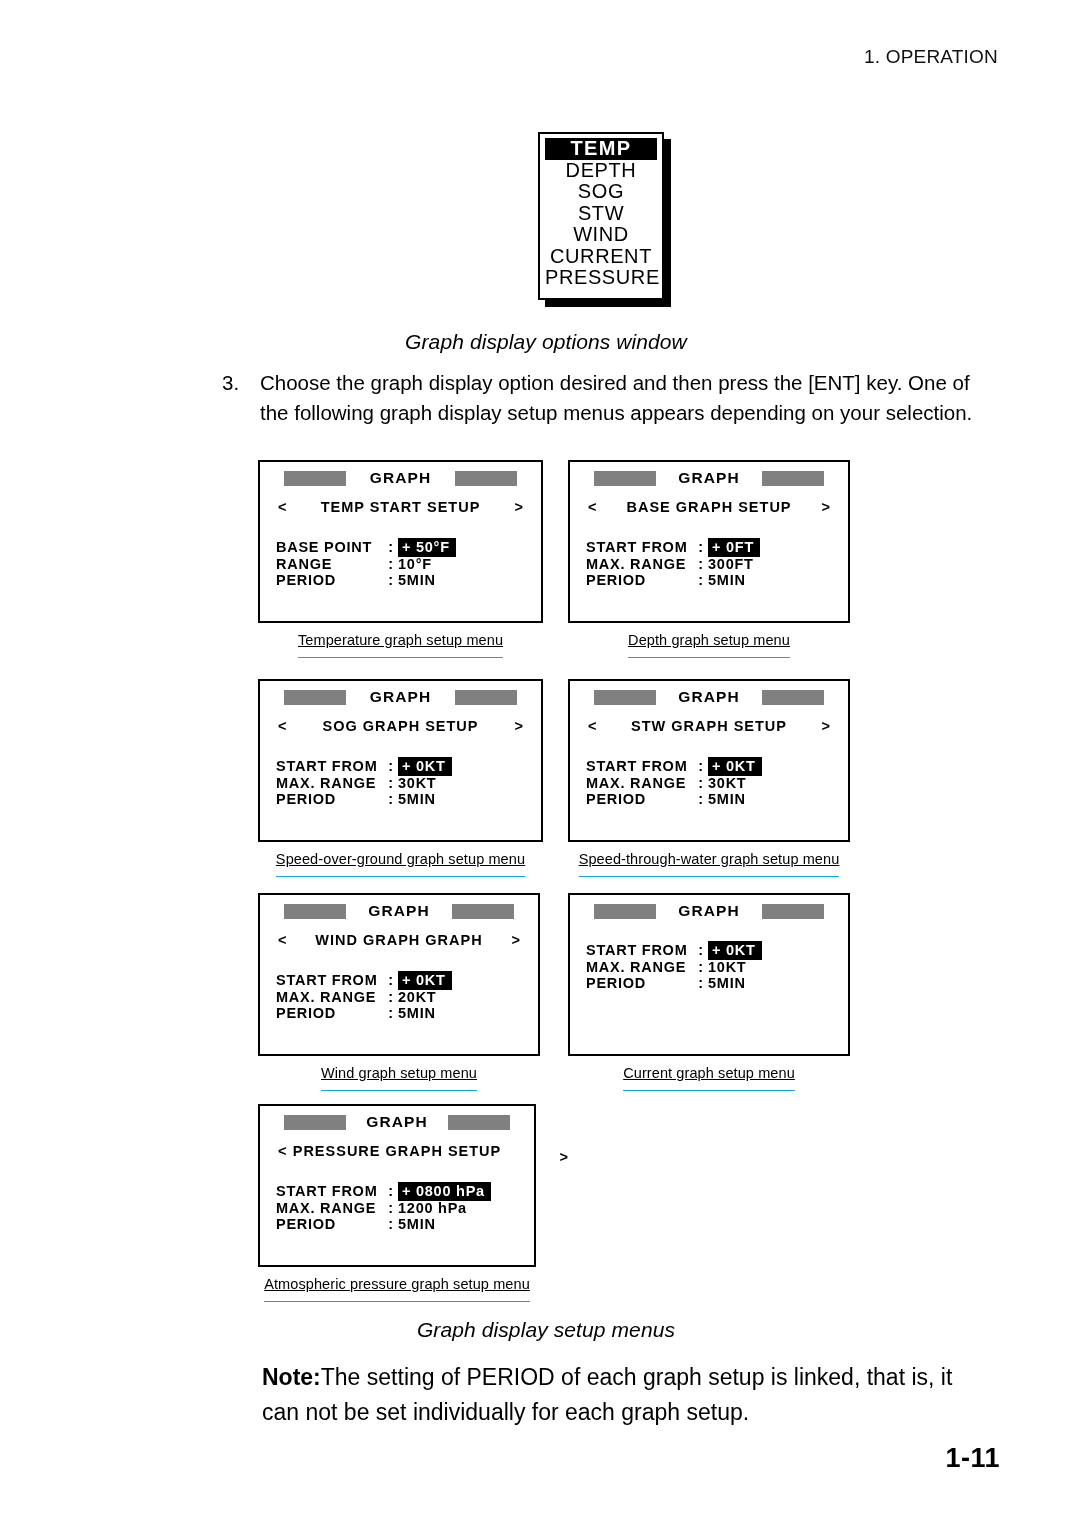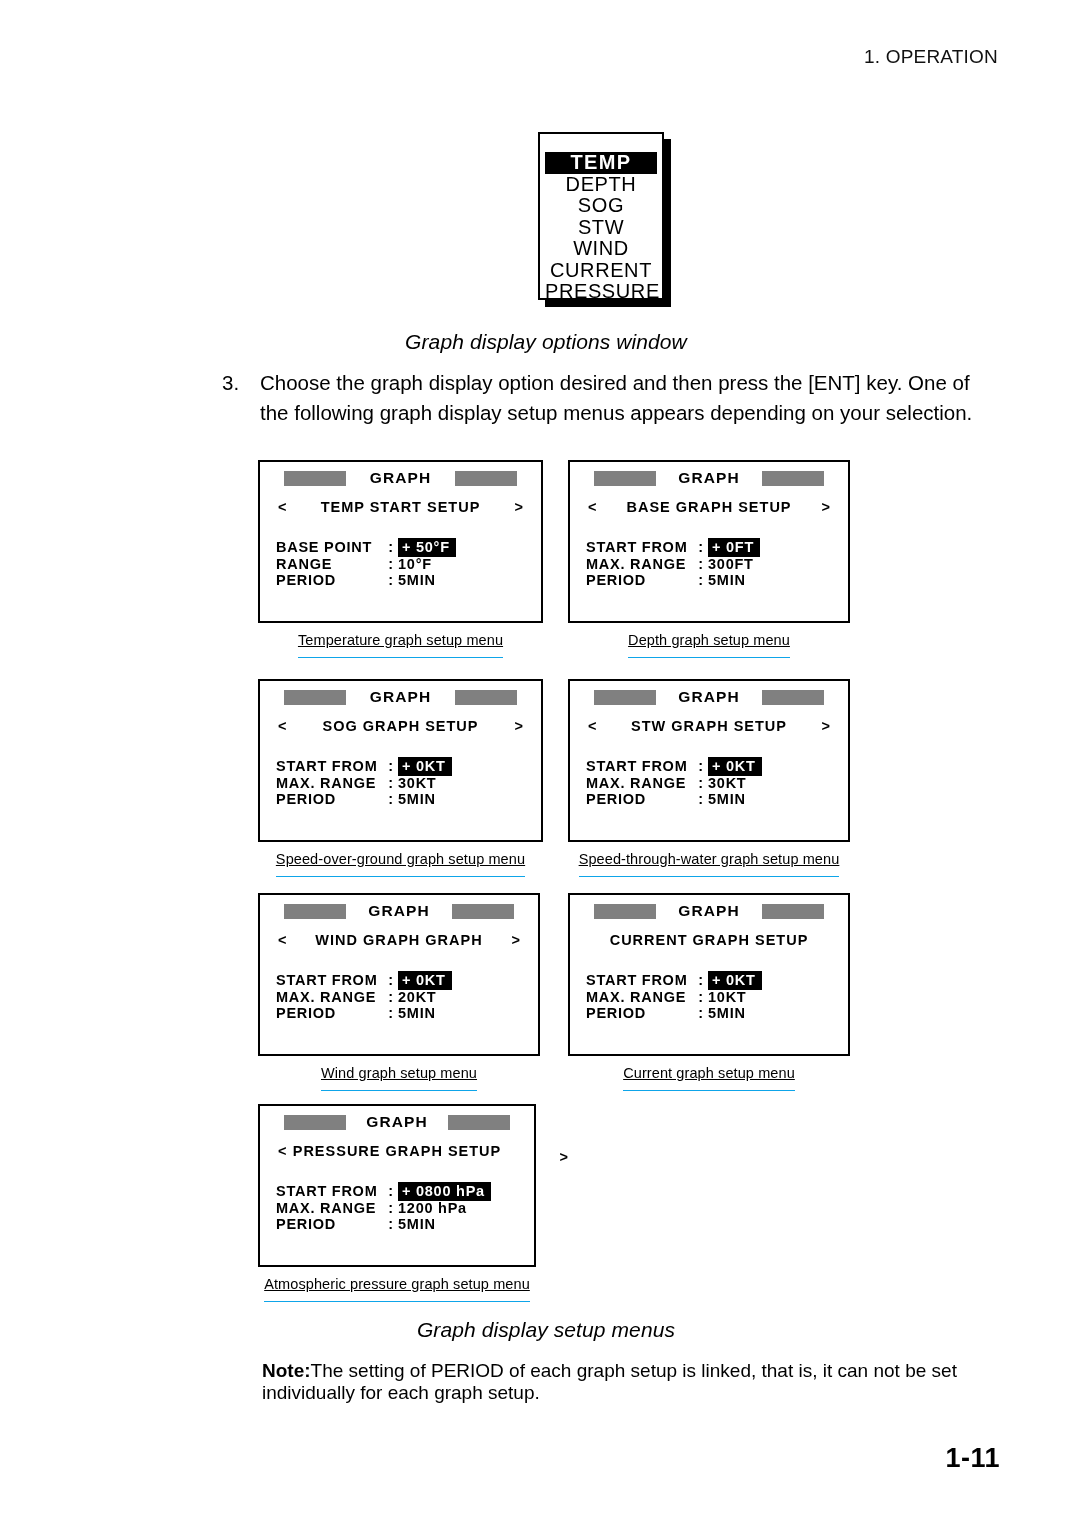--- a/index.html
+++ b/index.html
@@ -38,21 +38,21 @@
     width: 126px;
     height: 168px;
     background: #000;
   }
   .options-window {
     position: relative;
     width: 126px;
     height: 168px;
     background: #fff;
     border: 2px solid #000;
-    padding: 18px 5px 4px 5px;
+    padding: 4px 5px 4px 5px;
   }
   .opt-item {
     text-align: center;
     font-size: 20px;
     line-height: 21.5px;
     letter-spacing: .6px;
     white-space: nowrap;
   }
   .opt-item.selected {
     background: #000;
@@ -88,22 +88,22 @@
     top: 0;
   }
   .step-para .body { display: block; padding-left: 38px; }
 
   
   .note-block {
     position: absolute;
     left: 262px;
     top: 1360px;
     width: 720px;
-    font-size: 19px;
-    line-height: 22px;
+    font-size: 23px;
+    line-height: 35px;
   }
   .note-block .note-label { font-weight: bold; }
   .note-block .note-first { padding-left: 0; display: inline; }
 
   
   .menus { position: absolute; left: 0; top: 0; width: 1080px; height: 1528px; }
 
   .menu-cell { position: absolute; }
 
   .lcd {
@@ -381,23 +381,20 @@
       </div>
       <div class="menu-caption"><span>Wind graph setup menu</span></div>
     </div>
     <div class="menu-cell" style="left: 568px; top: 893px; width: 282px;">
       <div class="lcd" style="height: 163px;">
         <div class="lcd-title-row">
           <div class="lcd-bar left"></div>
           <div class="lcd-bar right"></div>
           <div class="lcd-title">GRAPH</div>
         </div>
-        <div class="lcd-sub-row">
-          <div class="lcd-sub">CURRENT GRAPH SETUP</div>
-        </div>
         <div class="lcd-rows">
           <div class="lcd-row">
             <span class="lbl" style="width: 108px;">START FROM</span>
             <span class="sep" style="width: 14px;">:</span>
             <span class="val hl">+   0KT</span>
           </div>
           <div class="lcd-row">
             <span class="lbl" style="width: 108px;">MAX. RANGE</span>
             <span class="sep" style="width: 14px;">:</span>
             <span class="val">10KT</span>

